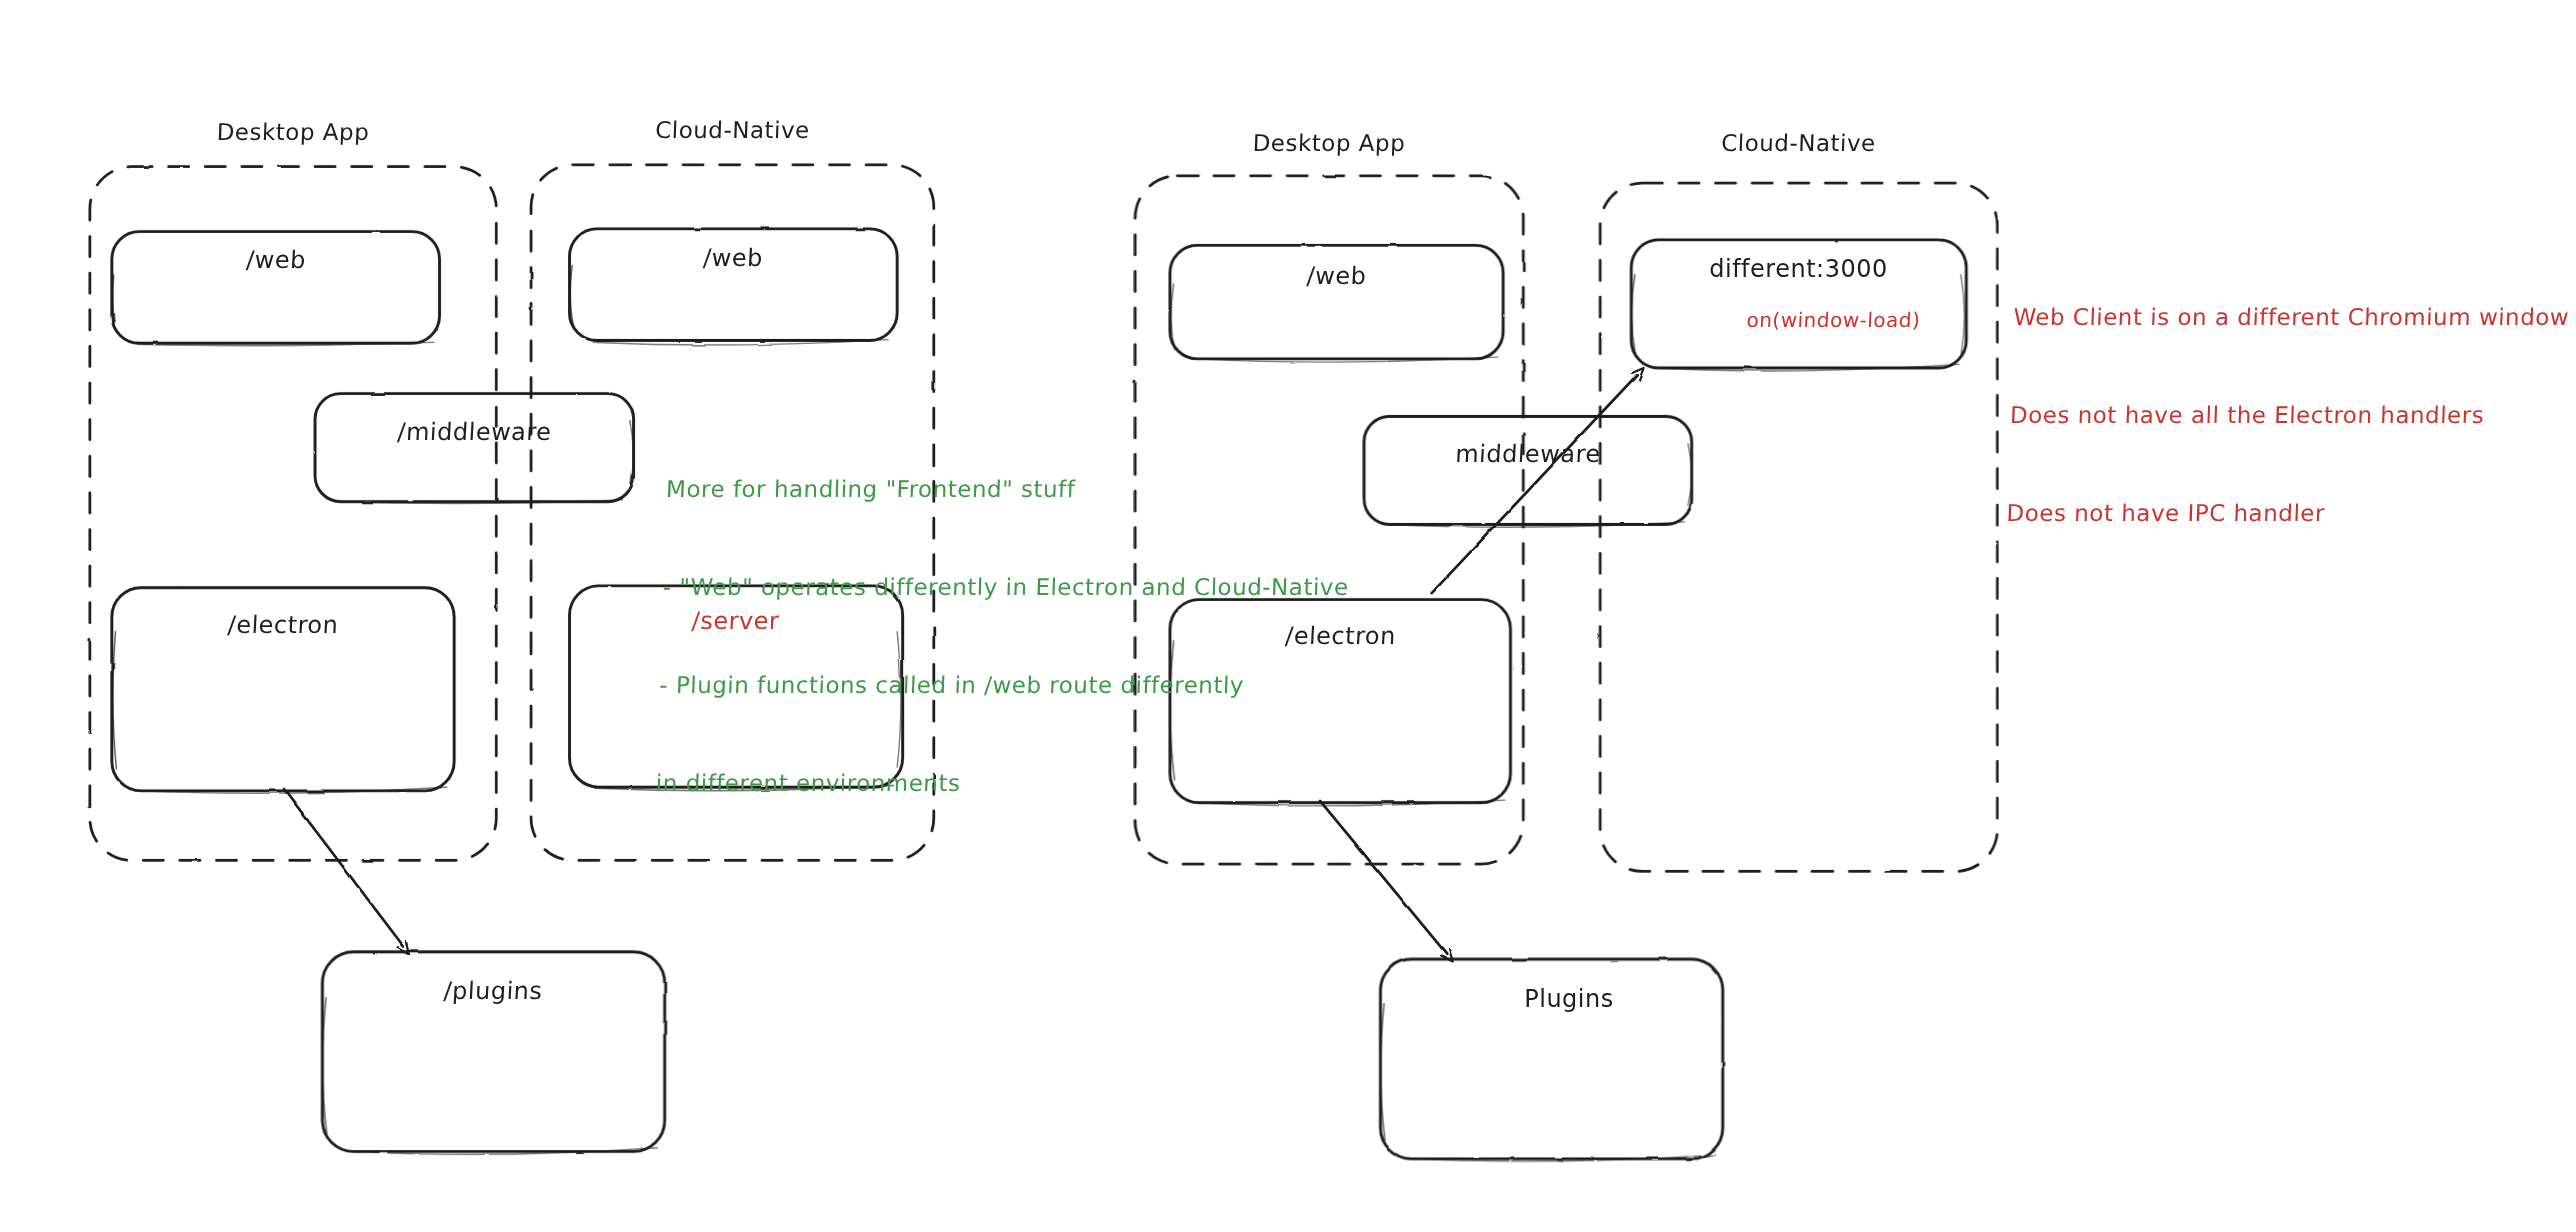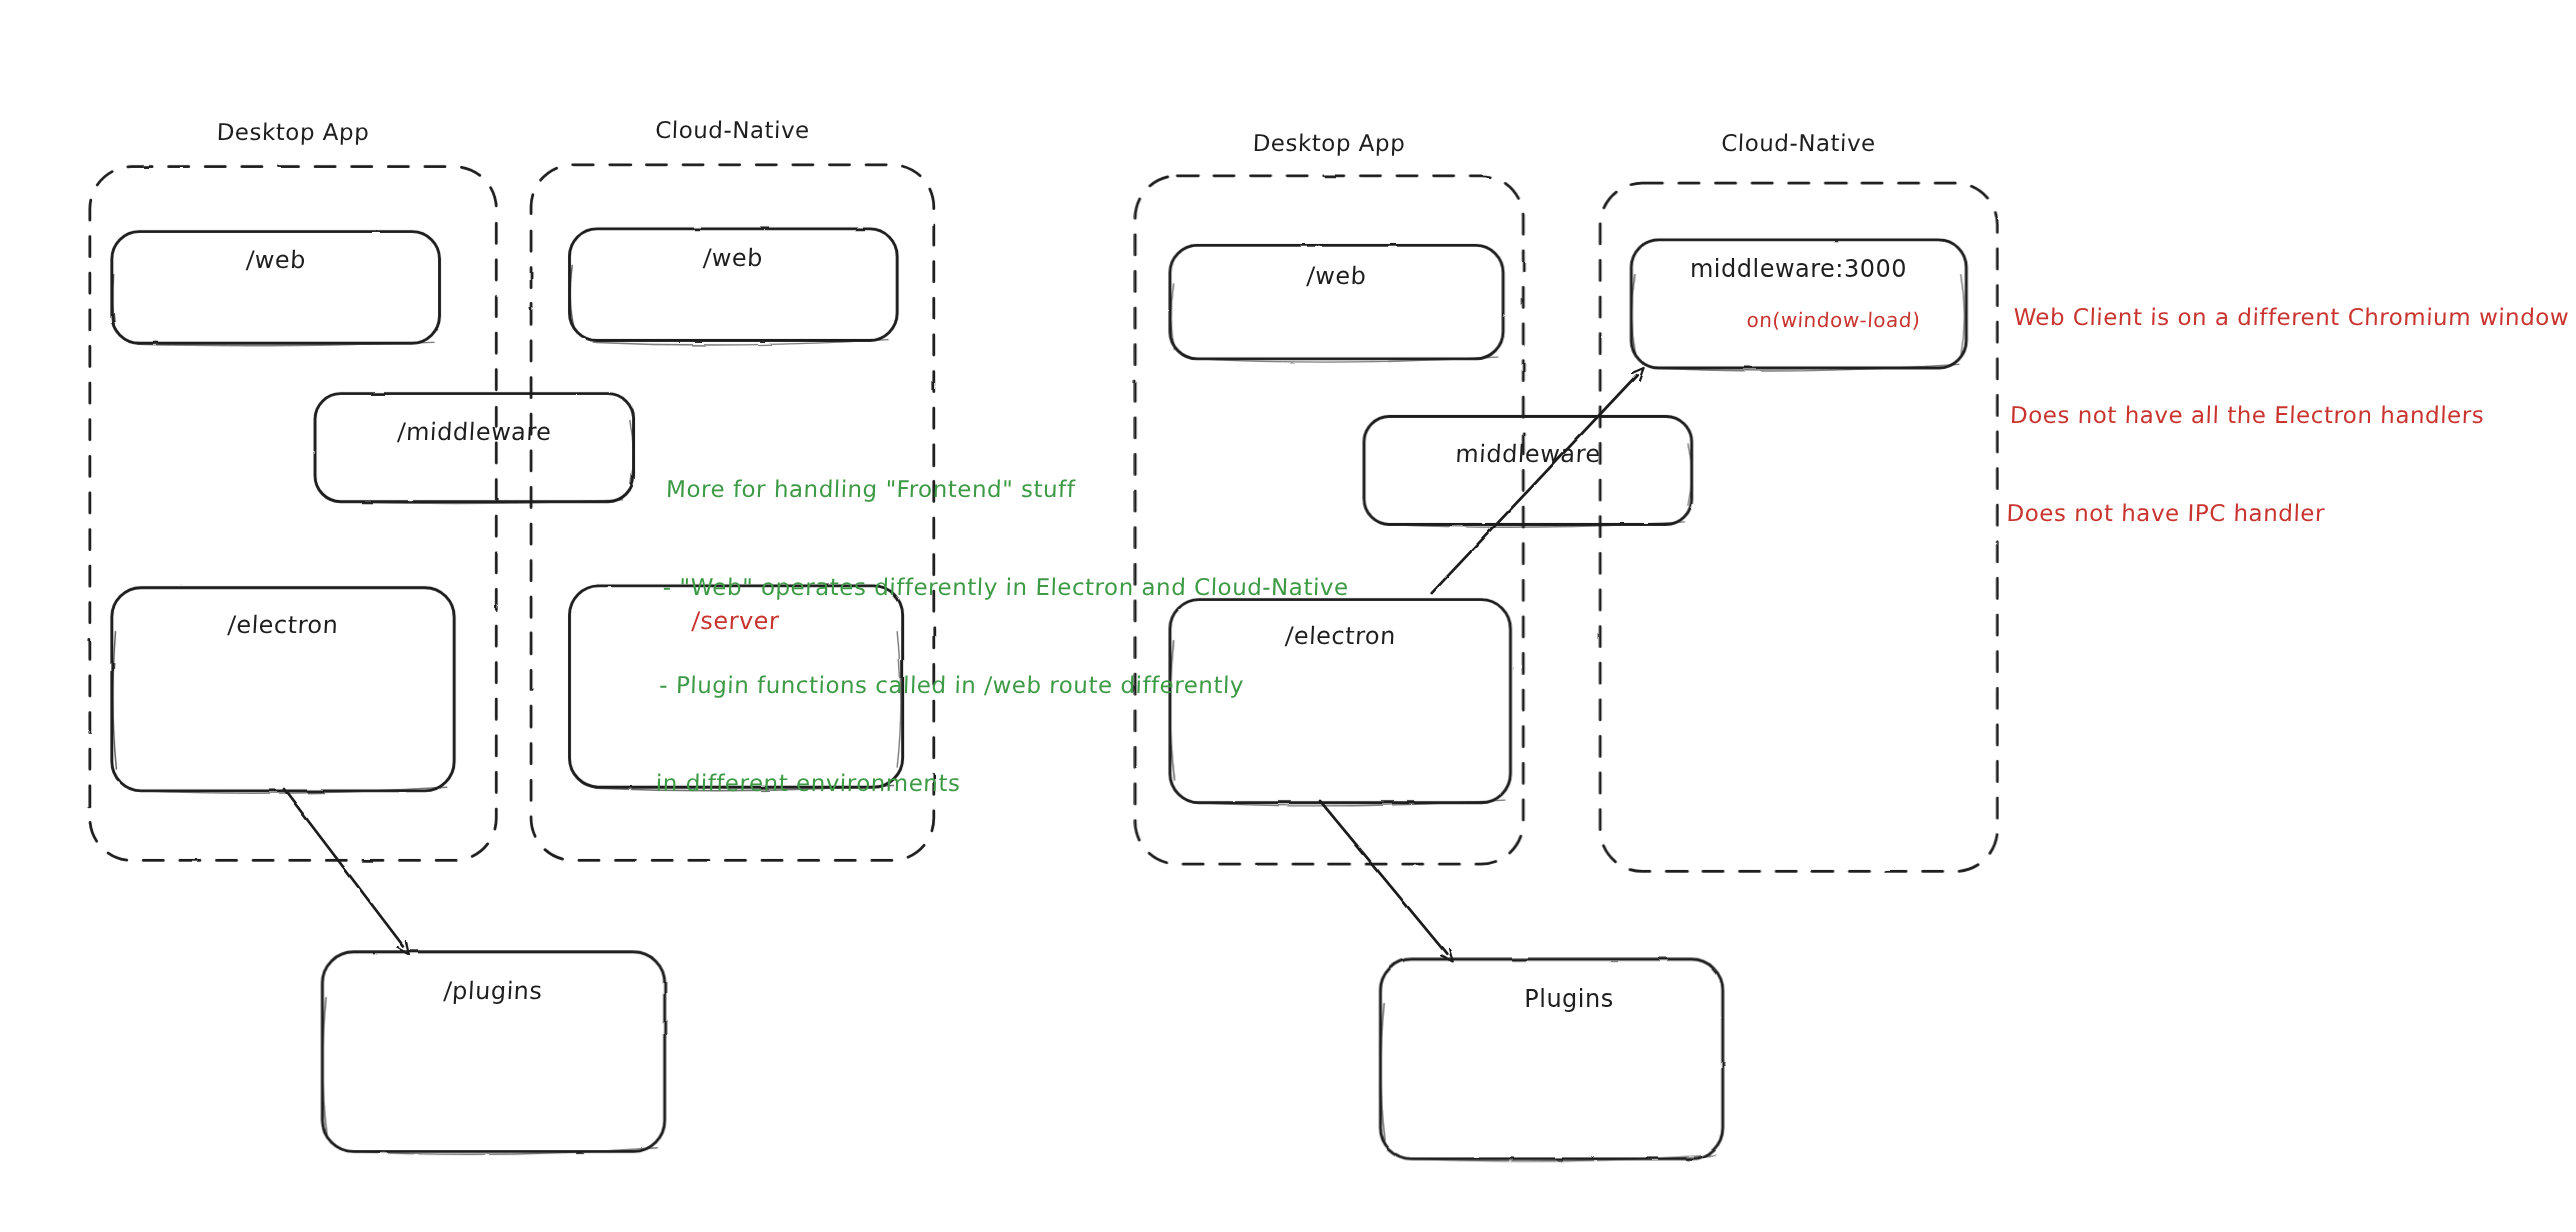--- a/index.html
+++ b/index.html
@@ -167,21 +167,21 @@
       <div>- "Web" operates differently in Electron and Cloud-Native</div>
       <div>- Plugin functions called in /web route differently</div>
       <div>in different environments</div>
     </div>
 
     <div class="hw group-title" style="left:1135px; top:128px; width:388px;">Desktop App</div>
     <div class="hw group-title" style="left:1600px; top:128px; width:397px;">Cloud-Native</div>
 
     <div class="hw node-label" style="left:1170px; top:261px; width:333px;">/web</div>
 
-    <div class="hw node-label plain" style="left:1631px; top:254px; width:335px;">middleware:3000</div>
+    <div class="hw node-label plain" style="left:1631px; top:254px; width:335px;">different:3000</div>
     <div class="hw sub-label red ctr" style="left:1666px; top:307px; width:335px;">on(window-load)</div>
 
     <div class="hw node-label" style="left:1364px; top:439px; width:328px;">middleware</div>
     <div class="hw node-label" style="left:1170px; top:621px; width:341px;">/electron</div>
     <div class="hw node-label plain" style="left:1380px; top:984px; width:378px;">Plugins</div>
 
     <div class="hw annotation red" style="left:2010px; top:236px;">
       <div>Web Client is on a different Chromium window</div>
       <div>Does not have all the Electron handlers</div>
       <div>Does not have IPC handler</div>

